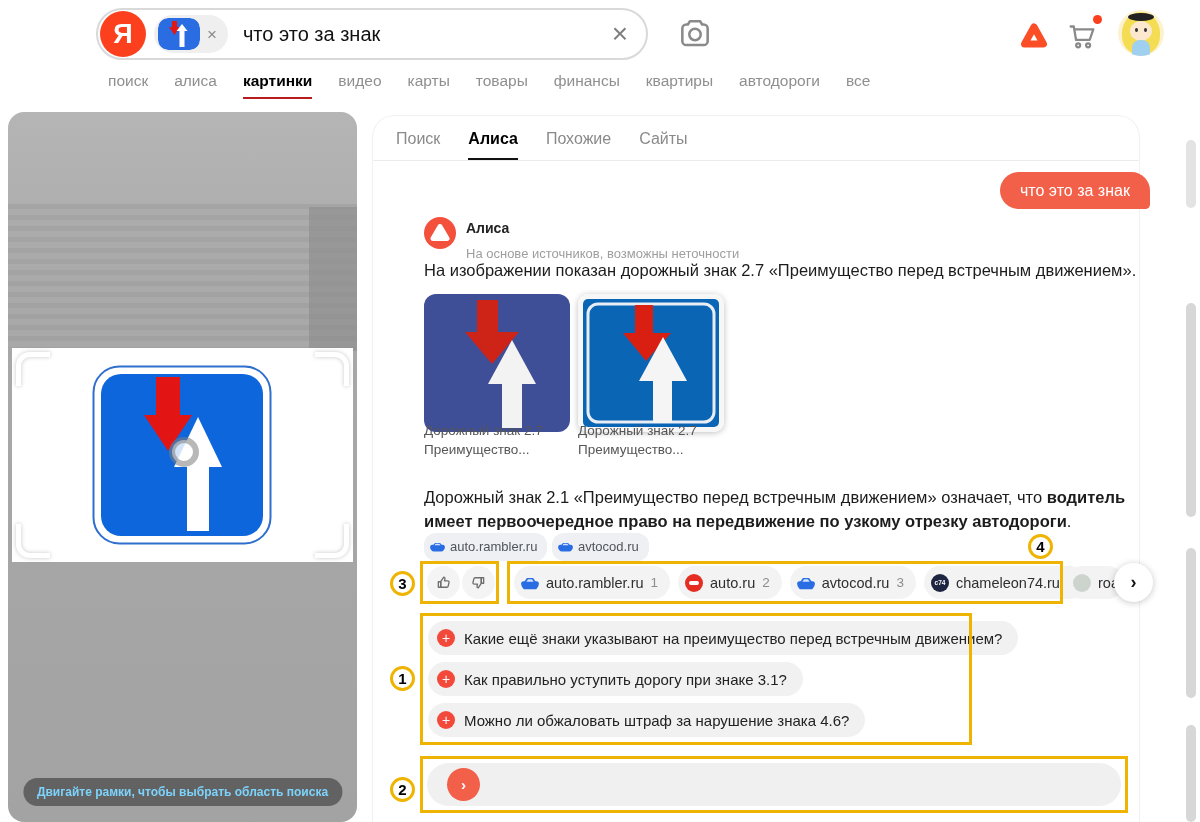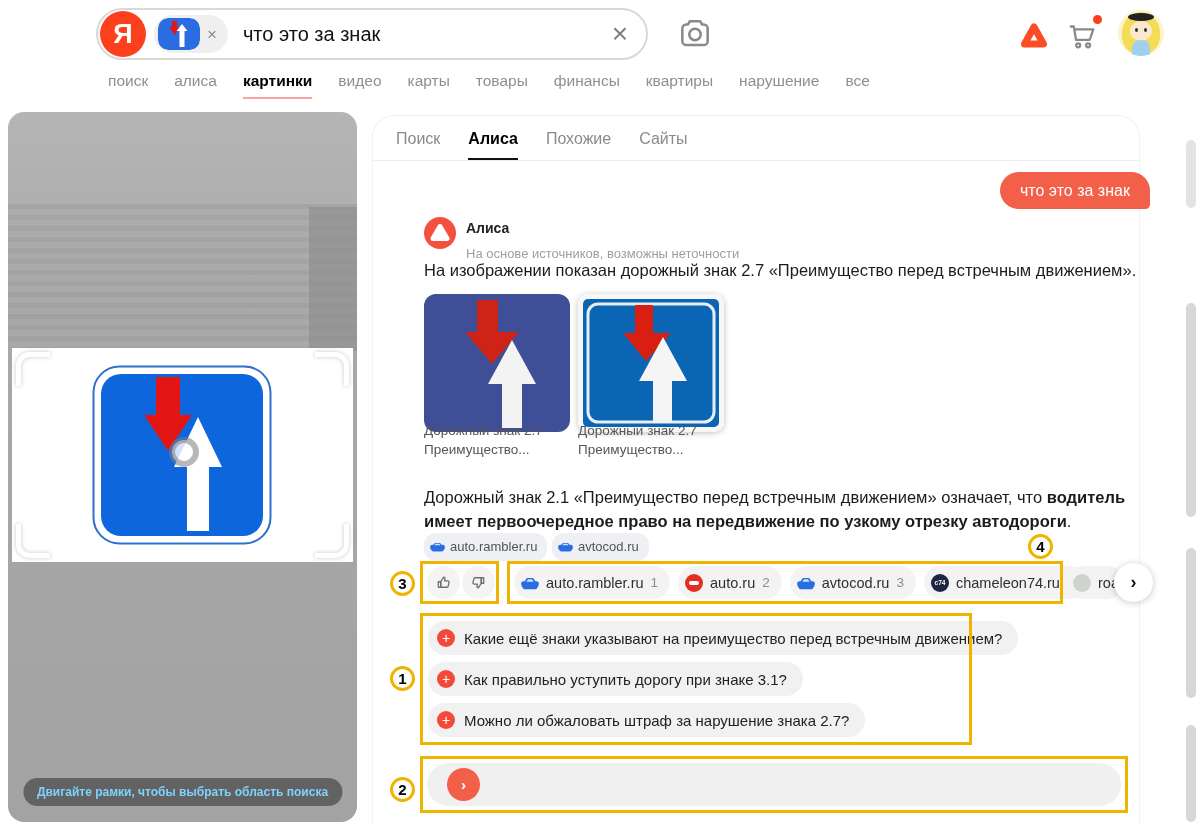--- a/index.html
+++ b/index.html
@@ -21,21 +21,21 @@
   .avatar { left:1118px; top:10px; width:46px; height:46px; border-radius:50%; background:#fdf2d0; overflow:hidden; }
   .avatar .hair { position:absolute; left:4px; top:2px; width:38px; height:42px; border-radius:50% 50% 42% 42%; background:#f4dd52; }
   .avatar .band { position:absolute; left:10px; top:3px; width:26px; height:8px; border-radius:50%; background:#222; }
   .avatar .face { position:absolute; left:12px; top:11px; width:22px; height:20px; border-radius:50%; background:#fce7cf; }
   .avatar .eye { position:absolute; top:18px; width:3px; height:4px; border-radius:50%; background:#333; }
   .avatar .dress { position:absolute; left:14px; top:30px; width:18px; height:16px; border-radius:8px 8px 0 0; background:#9fd0f0; }
 
   
   .topnav { left:108px; top:72px; display:flex; gap:26px; font-size:15.5px; color:#8f8f8f; }
   .topnav .nav-item { cursor:pointer; padding-bottom:7px; }
-  .topnav .nav-item.active { color:#000; font-weight:bold; border-bottom:2px solid #fca5a5; }
+  .topnav .nav-item.active { color:#000; font-weight:bold; border-bottom:2px solid #b91c1c; }
 
   
   .camera-panel { left:8px; top:112px; width:349px; height:710px; border-radius:16px; overflow:hidden; background:linear-gradient(180deg,#b5b5b5 0%,#a8a8a8 30%,#a3a3a3 100%); }
   .camera-title { position:absolute; left:0; right:0; top:22px; text-align:center; color:#fff; font-size:17px; font-weight:bold; }
   .photo-noise { position:absolute; left:0; right:0; top:92px; height:144px; background:repeating-linear-gradient(180deg,#9c9c9c 0 5px,#a9a9a9 5px 11px); opacity:.55; }
   .photo-band { position:absolute; right:0; top:95px; width:48px; height:144px; background:#8e8e8e; opacity:.65; }
   .sel-area { position:absolute; left:4px; top:236px; width:341px; height:214px; background:#fff; }
   .bracket { position:absolute; width:34px; height:34px; border:0 solid #ffffff; filter:drop-shadow(0 0 2px rgba(0,0,0,.22)); }
   .br-tl { left:4px; top:4px; border-left-width:5px; border-top-width:5px; border-top-left-radius:14px; }
   .br-tr { right:4px; top:4px; border-right-width:5px; border-top-width:5px; border-top-right-radius:14px; }
@@ -146,21 +146,21 @@
 
 <div class="abs topnav">
   <span class="nav-item">поиск</span>
   <span class="nav-item">алиса</span>
   <span class="nav-item active">картинки</span>
   <span class="nav-item">видео</span>
   <span class="nav-item">карты</span>
   <span class="nav-item">товары</span>
   <span class="nav-item">финансы</span>
   <span class="nav-item">квартиры</span>
-  <span class="nav-item">нарушение</span>
+  <span class="nav-item">автодороги</span>
   <span class="nav-item">все</span>
 </div>
 
 <div class="abs camera-panel">
   <div class="photo-noise"></div>
   <div class="photo-band"></div>
   <div class="sel-area">
     <span class="bracket br-tl"></span>
     <span class="bracket br-tr"></span>
     <span class="bracket br-bl"></span>
@@ -310,21 +310,21 @@
 <div class="abs sug-pill" style="top:621px;">
   <span class="plus-ico">+</span>
   <span>Какие ещё знаки указывают на преимущество перед встречным движением?</span>
 </div>
 <div class="abs sug-pill" style="top:662px;">
   <span class="plus-ico">+</span>
   <span>Как правильно уступить дорогу при знаке 3.1?</span>
 </div>
 <div class="abs sug-pill" style="top:703px;">
   <span class="plus-ico">+</span>
-  <span>Можно ли обжаловать штраф за нарушение знака 2.7?</span>
+  <span>Можно ли обжаловать штраф за нарушение знака 4.6?</span>
 </div>
 
 <div class="abs ann-circle" style="left:390px;top:777px;">2</div>
 <div class="abs ann-box input-box"></div>
 <div class="abs ask-input">
   <span class="send-btn">
       <span>›</span>
     </span>
 </div>
 

